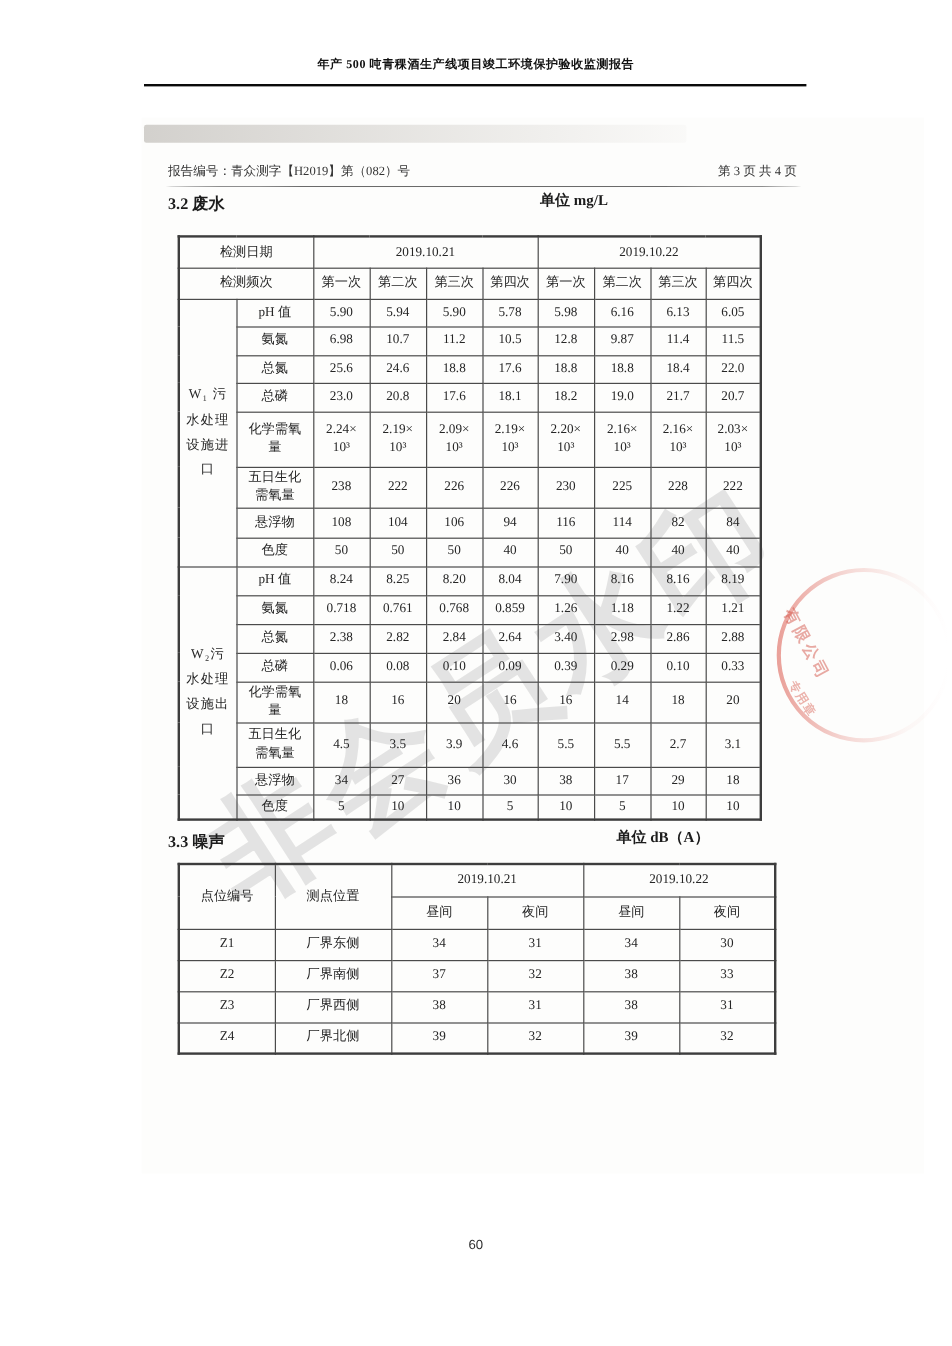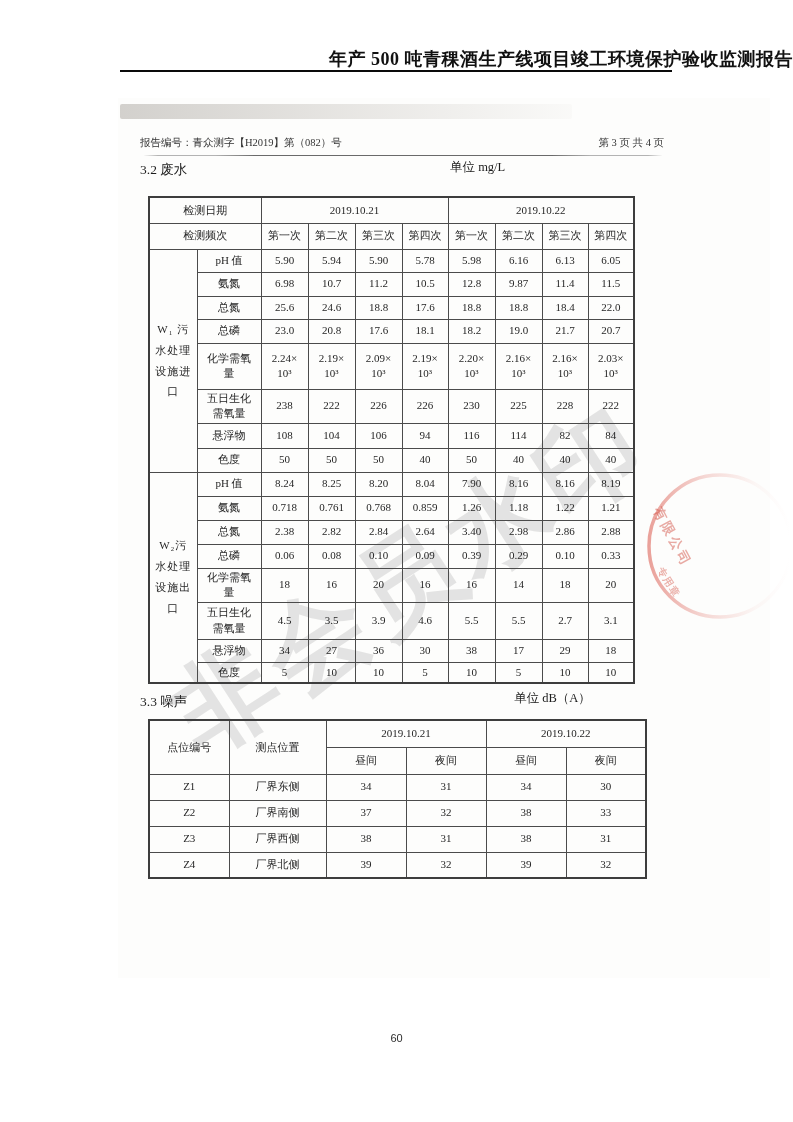--- a/index.html
+++ b/index.html
@@ -3,21 +3,21 @@
 <meta charset="utf-8">
 <style>
   html,body { margin:0; padding:0; background:#ffffff; }
   .screen {
     position:relative; width:793px; height:1122px; overflow:hidden;
     background:#ffffff; font-family:"Liberation Serif", serif; color:#222;
   }
   
   .doc-title {
     position:absolute; left:0; top:47px; width:100%;
-    text-align:right; font-size:18px; font-weight:bold; color:#111;
+    text-align:center; font-size:10px; font-weight:bold; color:#111;
     letter-spacing:0.5px;
   }
   .header-rule {
     position:absolute; left:120px; top:70px; width:552px; height:0;
     border-top:2px solid #0a0a0a;
   }
   
   .scan-page {
     position:absolute; left:118px; top:98px; width:652px; height:880px;
     background:#fdfdfc;
@@ -30,21 +30,21 @@
   .report-line {
     position:absolute; left:140px; top:136px; width:524px;
     display:flex; justify-content:space-between; align-items:baseline;
     font-size:10.5px; color:#333;
   }
   .report-underline {
     position:absolute; left:138px; top:155px; width:530px; height:0;
     border-top:1px solid #6a6a6a; border-radius:50%;
   }
   
-  .sec-heading { position:absolute; font-weight:normal; color:#1c1c1c; }
+  .sec-heading { position:absolute; font-weight:bold; color:#1c1c1c; }
   .sec1-title { left:140px; top:161px; font-size:13.5px; }
   .sec1-unit  { left:450px; top:159px; width:205px; text-align:left; font-size:12.5px; }
   .sec2-title { left:140px; top:693px; font-size:13.5px; }
   .sec2-unit  { left:450px; top:690px; width:205px; text-align:center; font-size:12.5px; }
   
   .watermark {
     position:absolute; left:128px; top:420px; width:564px; height:320px;
     display:flex; align-items:center; justify-content:center;
     transform:rotate(-33deg);
     font-size:102px; font-weight:bold; color:#b4b4b4; opacity:0.34;

